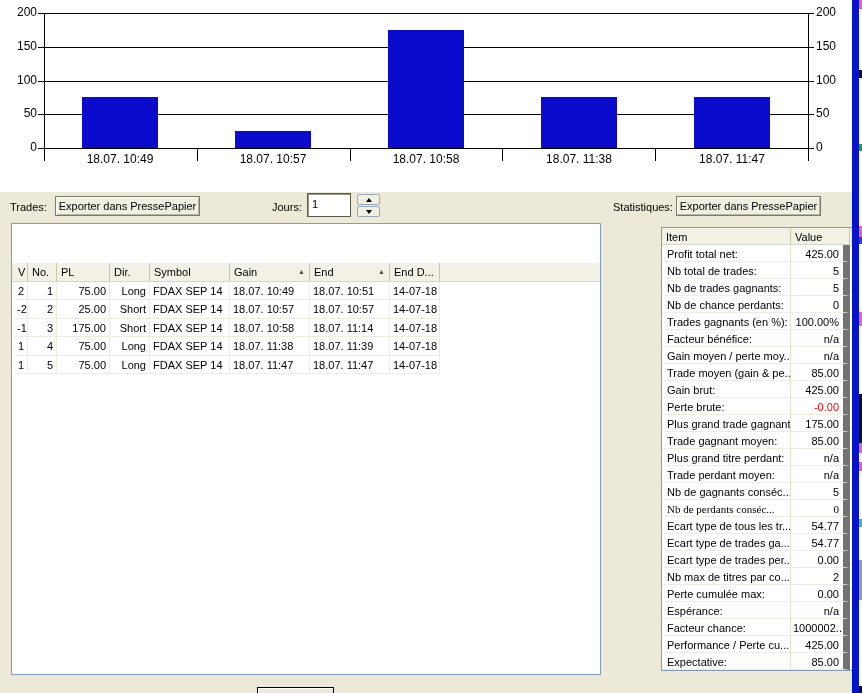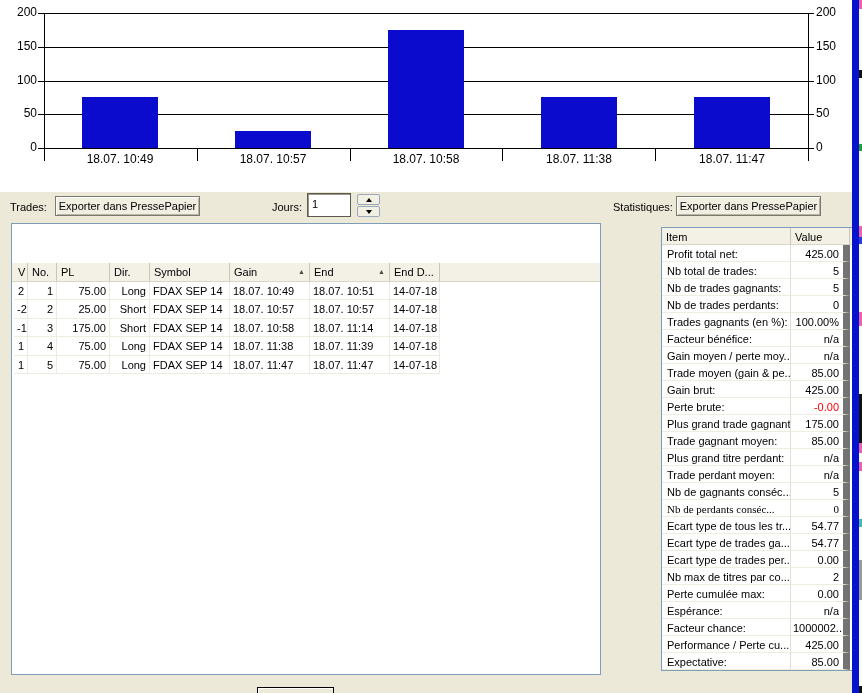--- a/index.html
+++ b/index.html
@@ -195,21 +195,21 @@
         </div>
         <div class="srow" style="top:34px;">
           <div class="s-item" style="">Nb total de trades:</div>
           <div class="s-val" style="">5</div>
         </div>
         <div class="srow" style="top:51px;">
           <div class="s-item" style="">Nb de trades gagnants:</div>
           <div class="s-val" style="">5</div>
         </div>
         <div class="srow" style="top:68px;">
-          <div class="s-item" style="">Nb de trades perdants:</div>
+          <div class="s-item" style="">Nb de chance perdants:</div>
           <div class="s-val" style="">0</div>
         </div>
         <div class="srow" style="top:85px;">
           <div class="s-item" style="">Trades gagnants (en %):</div>
           <div class="s-val" style="">100.00%</div>
         </div>
         <div class="srow" style="top:102px;">
           <div class="s-item" style="">Facteur bénéfice:</div>
           <div class="s-val" style="">n/a</div>
         </div>

